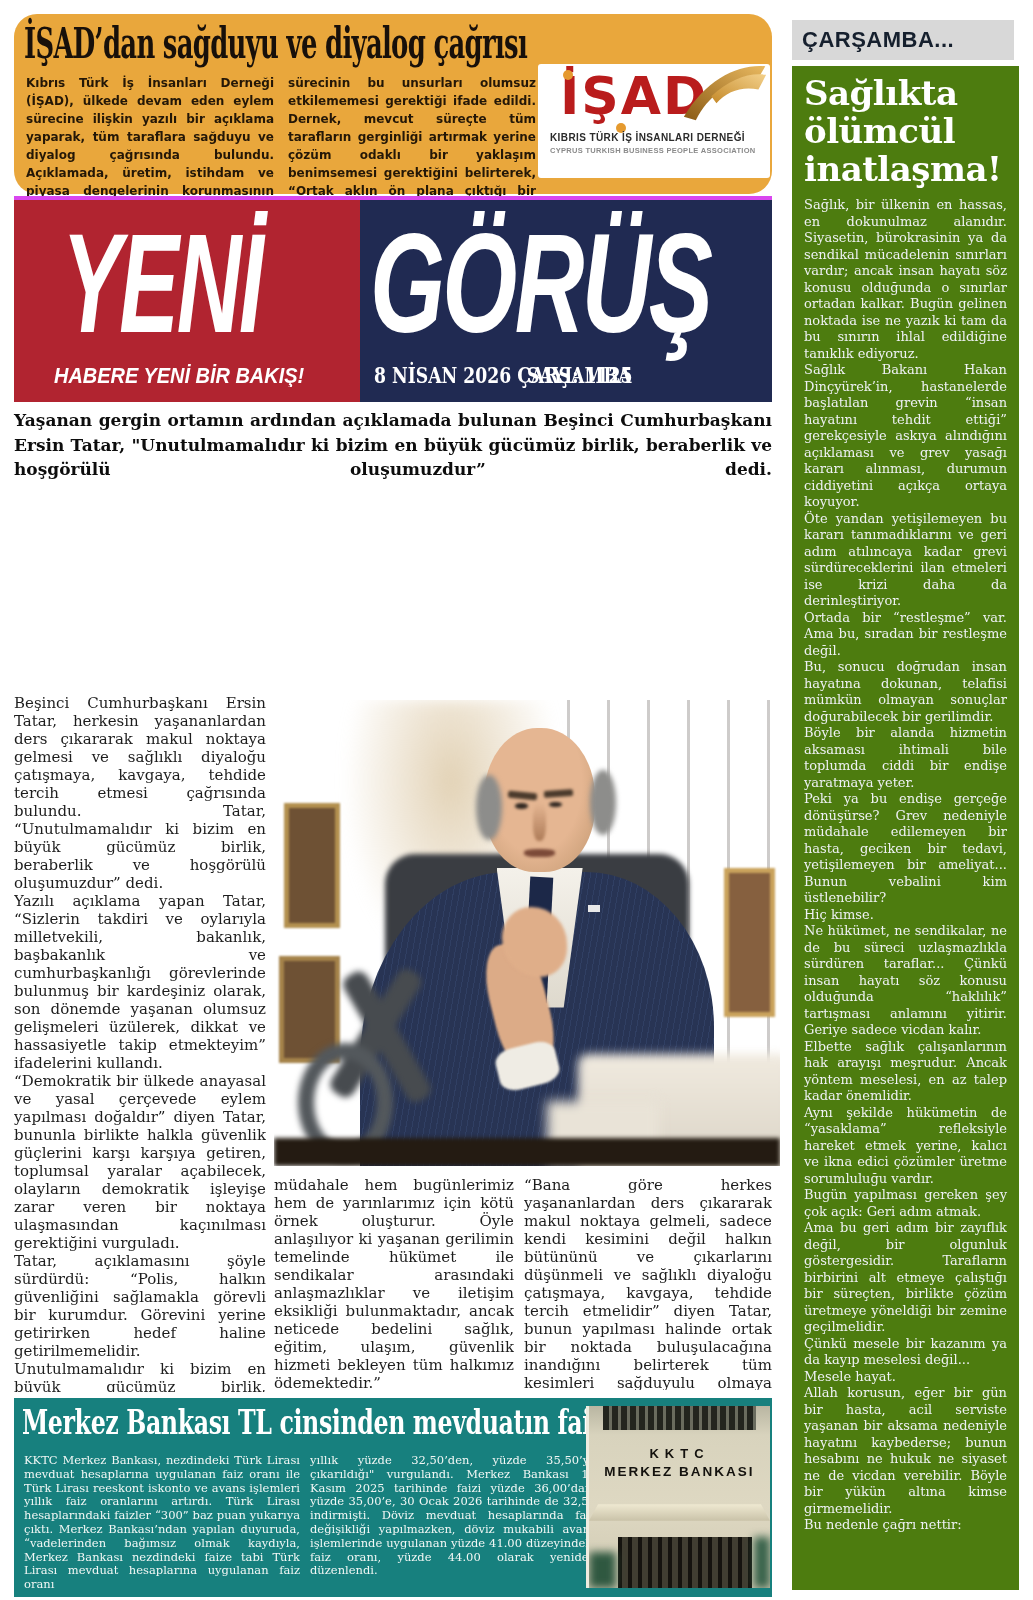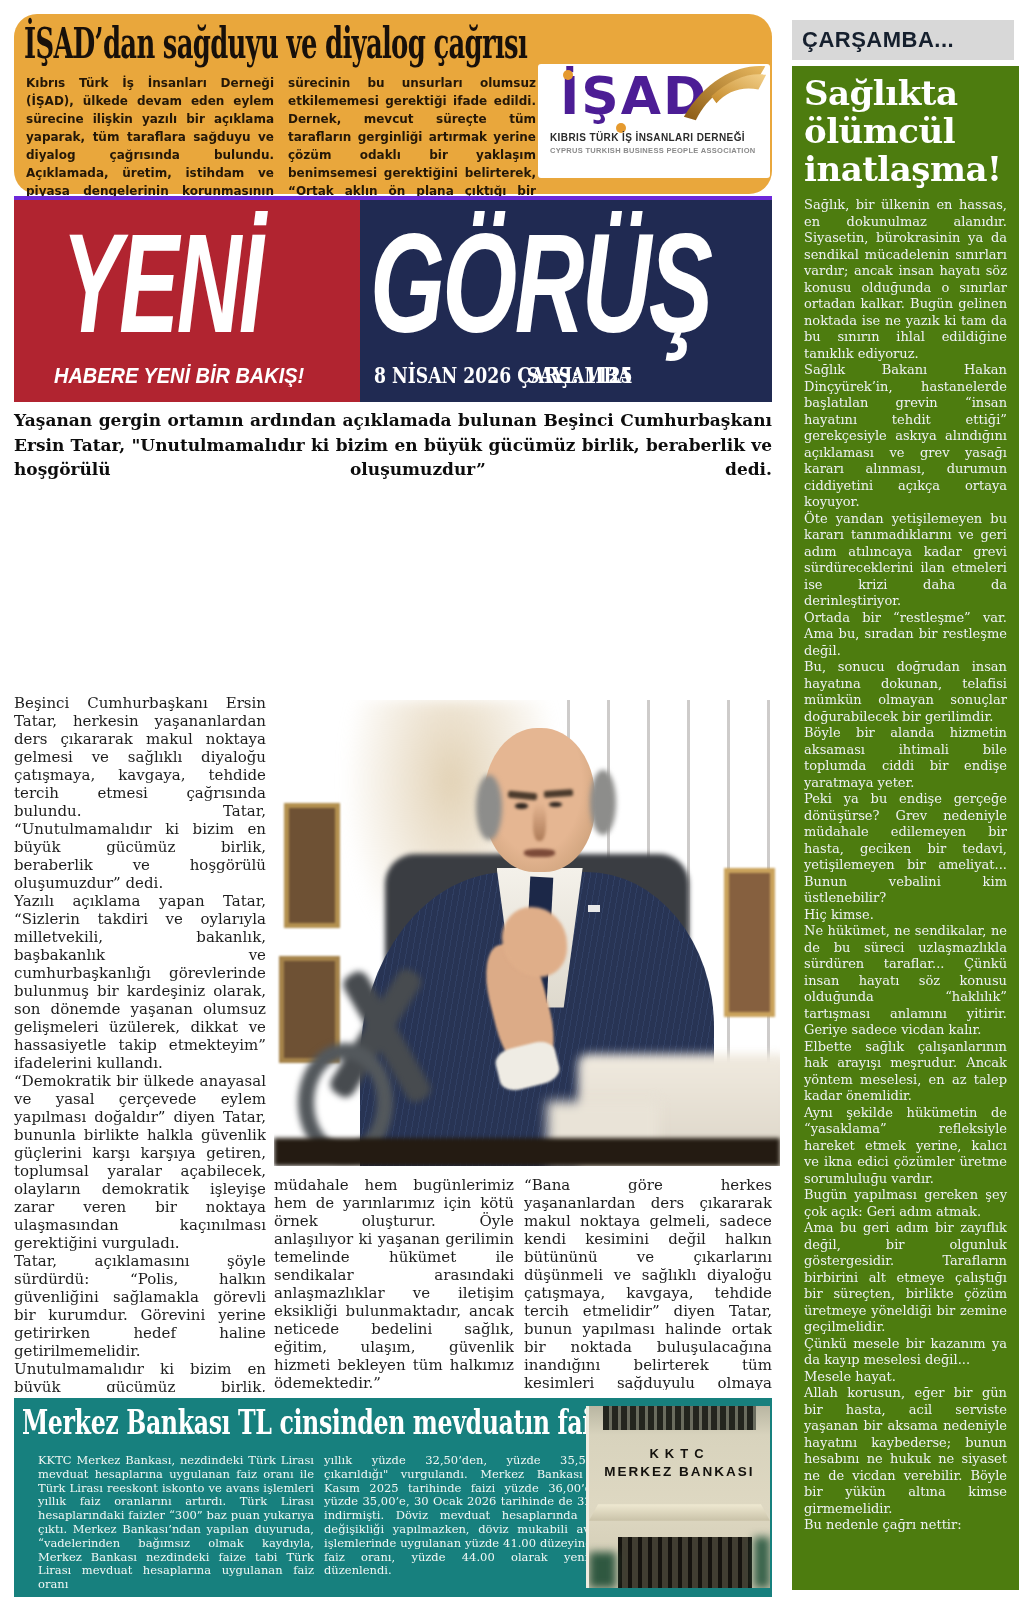--- a/index.html
+++ b/index.html
@@ -23,39 +23,39 @@
     width:248px; font-family:"DejaVu Sans", sans-serif; font-weight:bold;
     font-size:12px; line-height:1.5; color:#241707; text-align:justify;
   }
   .logo-box {
     position:absolute; left:524px; top:50px; width:232px; height:114px;
     background:#ffffff; border-radius:3px; overflow:hidden;
   }
   .isad-word-wrap { position:absolute; left:22px; top:6px; }
   .isad-word {
     font-family:"DejaVu Sans", sans-serif; font-weight:900; font-size:52px;
-    color:#4c1d95; letter-spacing:2px; line-height:1;
+    color:#b91c1c; letter-spacing:2px; line-height:1;
   }
   .isad-dot { position:absolute; width:10px; height:10px; border-radius:50%; background:#E59A2F; }
   .isad-dot1 { left:3px; top:0px; }
   .isad-dot2 { left:56px; top:53px; }
   .isad-swoosh { position:absolute; right:2px; top:-2px; width:86px; height:60px; }
   .isad-cap1 {
     position:absolute; left:12px; top:68px; width:210px;
     font-family:"Liberation Sans", sans-serif; font-weight:bold; font-size:10px;
     letter-spacing:.4px; color:#2b2b2b; white-space:nowrap;
   }
   .isad-cap2 {
     position:absolute; left:12px; top:82px; width:210px;
     font-family:"Liberation Sans", sans-serif; font-weight:bold; font-size:7.5px;
     letter-spacing:.3px; color:#8a8a8a; white-space:nowrap;
   }
 
   
-  .masthead { left:14px; top:196px; width:758px; height:206px; background:#c4b5fd; border-top:4px solid #6d28d9; }
+  .masthead { left:14px; top:196px; width:758px; height:206px; background:#c4b5fd; border-top:4px solid #d946ef; }
   .m-red { position:absolute; left:0; top:0; width:346px; height:100%; background:#B12430; }
   .m-navy { position:absolute; left:346px; top:0; width:412px; height:100%; background:#202A52; }
   .nameplate {
     display:inline-block; color:#fff; font-family:"Liberation Sans", sans-serif;
     font-style:italic; font-weight:bold; font-size:112px; line-height:1;
     letter-spacing:-3px; transform-origin:left top; white-space:nowrap;
   }
   .m-yeni-wrap  { position:absolute; left:48px; top:14px; }
   .m-yeni-wrap .nameplate { transform:scale(.80,1.26); }
   .m-gorus-wrap { position:absolute; left:10px; top:14px; }
@@ -151,21 +151,21 @@
   .ph-papers2 { right:24%; bottom:0; width:22%; height:14%; background:#e9e3d7; filter:blur(6px); }
   .ph-desk { left:0; bottom:0; width:100%; height:6%; background:#241b12; filter:blur(2px); }
 
   
   .bottom-box { left:14px; top:1398px; width:758px; height:199px; background:#17807E; overflow:hidden; }
   .b-headline { position:absolute; left:8px; top:4px; white-space:nowrap; }
   .b-headline span {
     display:inline-block; color:#fff; font-weight:bold; font-size:30px;
     letter-spacing:-.5px; transform:scale(.79,1.14); transform-origin:left top;
   }
-  .b-col { position:absolute; top:56px; color:#f2f7f5; font-size:11.5px; line-height:1.2; text-align:justify;margin-left:14px; }
+  .b-col { position:absolute; top:56px; color:#f2f7f5; font-size:11.5px; line-height:1.2; text-align:justify; }
   .b-col p { margin:0; }
   .b-col1 { left:10px;  width:276px; height:136px; overflow:hidden; }
   .b-col2 { left:296px; width:286px; height:136px; overflow:hidden; }
 
   
   .bank { position:absolute; left:572px; top:8px; width:184px; height:182px; overflow:hidden;
     background:linear-gradient(180deg,#b9b6a2 0%,#d8d3bd 16%,#ded8c2 55%,#cfc9b2 100%);
     border-left:3px solid #efece0; }
   .bank-top { position:absolute; top:0; left:8%; width:84%; height:13%;
     background:repeating-linear-gradient(90deg,#23251e 0 6px,#6a6c5e 6px 9px); }

